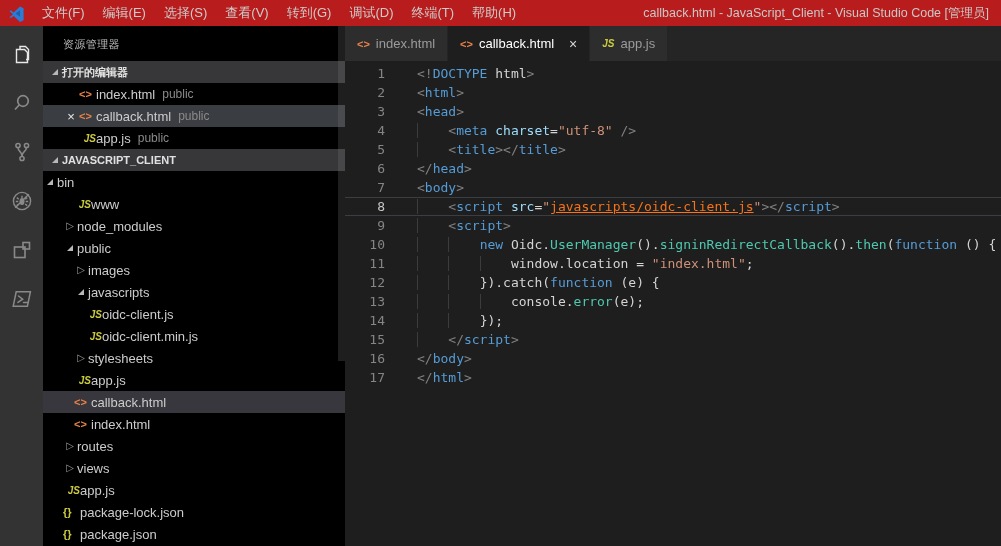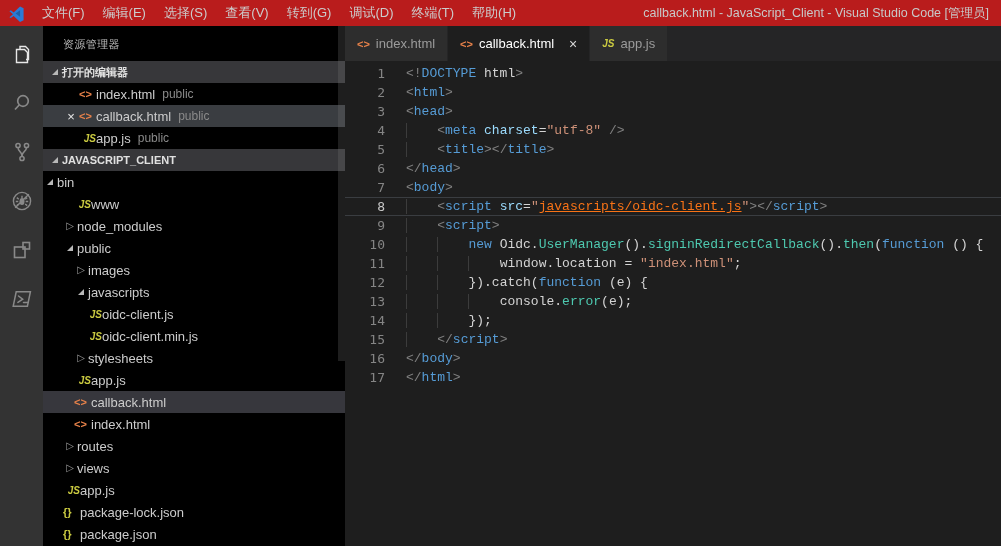--- a/index.html
+++ b/index.html
@@ -47,21 +47,21 @@
        color:#9b9b9b;border-right:1px solid #252526;cursor:pointer;gap:6px;}
   .tab .fico{width:auto;}
   .tab.active{background:#1e1e1e;color:#ffffff;}
   .tab .tab-close{margin-left:9px;color:#d8d8d8;font-size:14px;cursor:pointer;}
   .code{flex:1;padding-top:3px;font-family:"DejaVu Sans Mono","Liberation Mono",monospace;
         font-size:13px;line-height:19px;overflow:hidden;}
   .line{display:flex;height:19px;white-space:pre;}
   .line.cur{box-shadow:inset 0 1px 0 #3a3d41,inset 0 -1px 0 #3a3d41;}
   .ln{width:40px;text-align:right;color:#858585;flex-shrink:0;user-select:none;}
   .line.cur .ln{color:#c6c6c6;}
-  .lc{margin-left:21px;font-family:Liberation Mono, monospace;}
+  .lc{margin-left:32px;}
   .p{color:#808080;}
   .t{color:#569cd6;}
   .a{color:#9cdcfe;}
   .s{color:#ce9178;}
   .sl{color:#f97316;text-decoration:underline;}
   .k{color:#569cd6;}
   .f{color:#4ec9b0;}
   .w{color:#d4d4d4;}
   .g{background-image:linear-gradient(to right,#3c3c3c 1px,transparent 1px);}
 </style>

